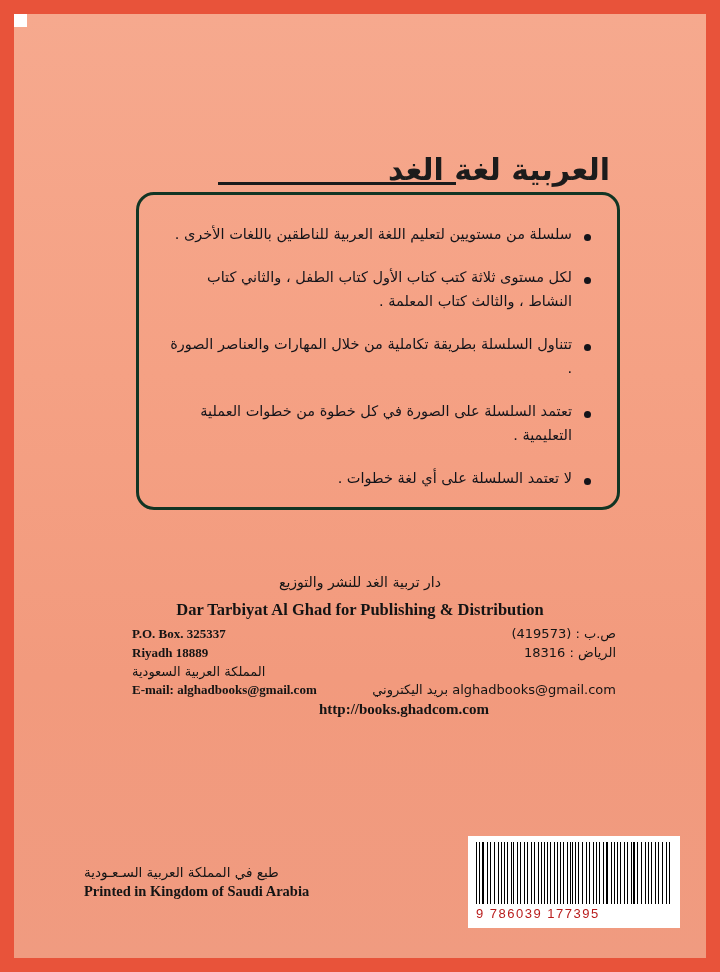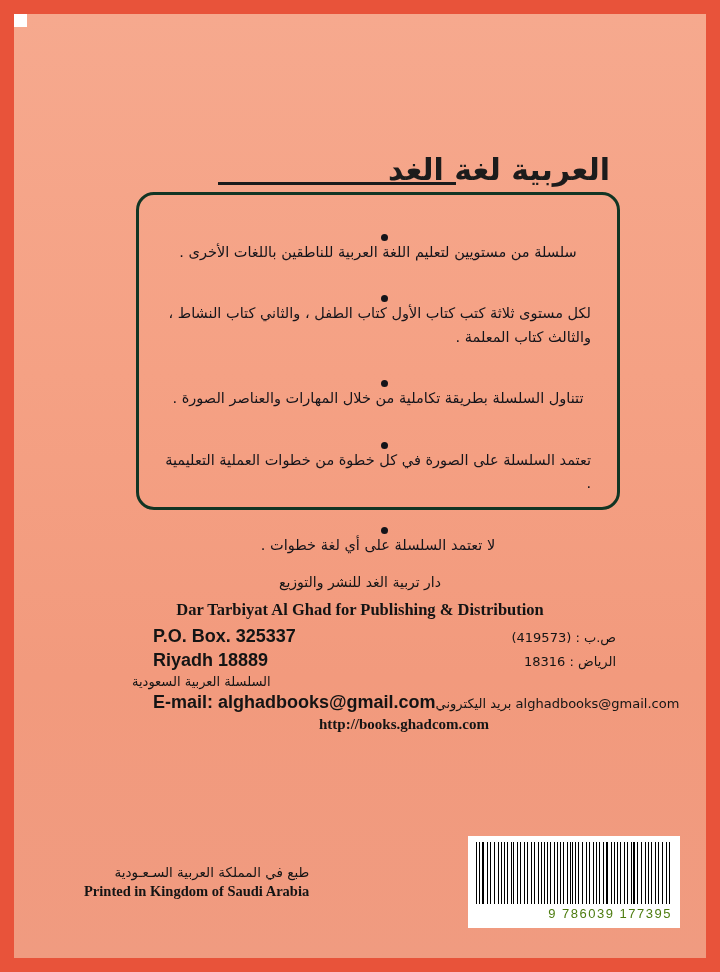--- a/index.html
+++ b/index.html
@@ -76,22 +76,22 @@
     width: 484px;
     height: 318px;
     border: 3px solid #123524;
     border-radius: 18px;
     box-sizing: border-box;
     direction: rtl;
     padding: 28px 26px 10px 26px;
   }
   .bullet-row {
     display: flex;
-    flex-direction: column;
-    align-items: center;
+    flex-direction: row;
+    align-items: flex-start;
     margin-bottom: 20px;
   }
   .bullet-dot {
     flex: 0 0 auto;
     width: 7px;
     height: 7px;
     border-radius: 50%;
     background: #14141a;
     margin-top: 11px;
     margin-left: 12px;
@@ -135,26 +135,25 @@
     top: 612px;
     width: 484px;
   }
   .contact-row {
     display: flex;
     justify-content: space-between;
     align-items: baseline;
     margin-bottom: 3px;
   }
   .c-left {
-    font-family: Liberation Sans, sans-serif;
-    font-size: 18px;
+    font-family: Liberation Serif, serif;
+    font-size: 13px;
     font-weight: bold;
     color: #141414;
     white-space: nowrap;
-    margin-left: 21px;
   }
   .c-right {
     font-family: "DejaVu Sans", sans-serif;
     font-size: 13px;
     color: #141414;
     direction: rtl;
     white-space: nowrap;
   }
   .website {
     margin-top: 2px;
@@ -164,21 +163,21 @@
     font-weight: bold;
     color: #141414;
     padding-left: 60px;
   }
 
   
   .printed {
     position: absolute;
     left: 70px;
     bottom: 58px;
-    text-align: right;
+    text-align: left;
   }
   .printed-ar {
     font-family: "DejaVu Sans", sans-serif;
     font-size: 13.5px;
     color: #141414;
     direction: rtl;
     margin-bottom: 3px;
   }
   .printed-en {
     font-family: "Liberation Serif", serif;
@@ -207,22 +206,22 @@
   .barcode-bars span {
     display: block;
     background: #000;
     margin-right: 1px;
   }
   .barcode-num {
     margin-top: 2px;
     font-family: "Liberation Sans", sans-serif;
     font-size: 13px;
     letter-spacing: 1.5px;
-    color: #4d7c0f;
-    text-align: right;
+    color: #b91c1c;
+    text-align: left;
   }
 </style>
 </head>
 <body>
 
 <div class="page">
   <div class="cover">
     <div class="corner-nick"></div>
 
     <div class="title-wrap">
@@ -259,21 +258,21 @@
     <div class="contact">
       <div class="contact-row">
         <div class="c-left">P.O. Box. 325337</div>
         <div class="c-right">ص.ب : (419573)</div>
       </div>
       <div class="contact-row">
         <div class="c-left">Riyadh 18889</div>
         <div class="c-right">الرياض : 18316</div>
       </div>
       <div class="contact-row">
-        <div class="c-right">السلسلة العربية السعودية</div>
+        <div class="c-right">المملكة العربية السعودية</div>
       </div>
       <div class="contact-row">
         <div class="c-left">E-mail: alghadbooks@gmail.com</div>
         <div class="c-right">alghadbooks@gmail.com  بريد اليكتروني</div>
       </div>
       <div class="website">http://books.ghadcom.com</div>
     </div>
 
     <div class="printed">
       <div class="printed-ar">طبع في المملكة العربية السـعـودية</div>

